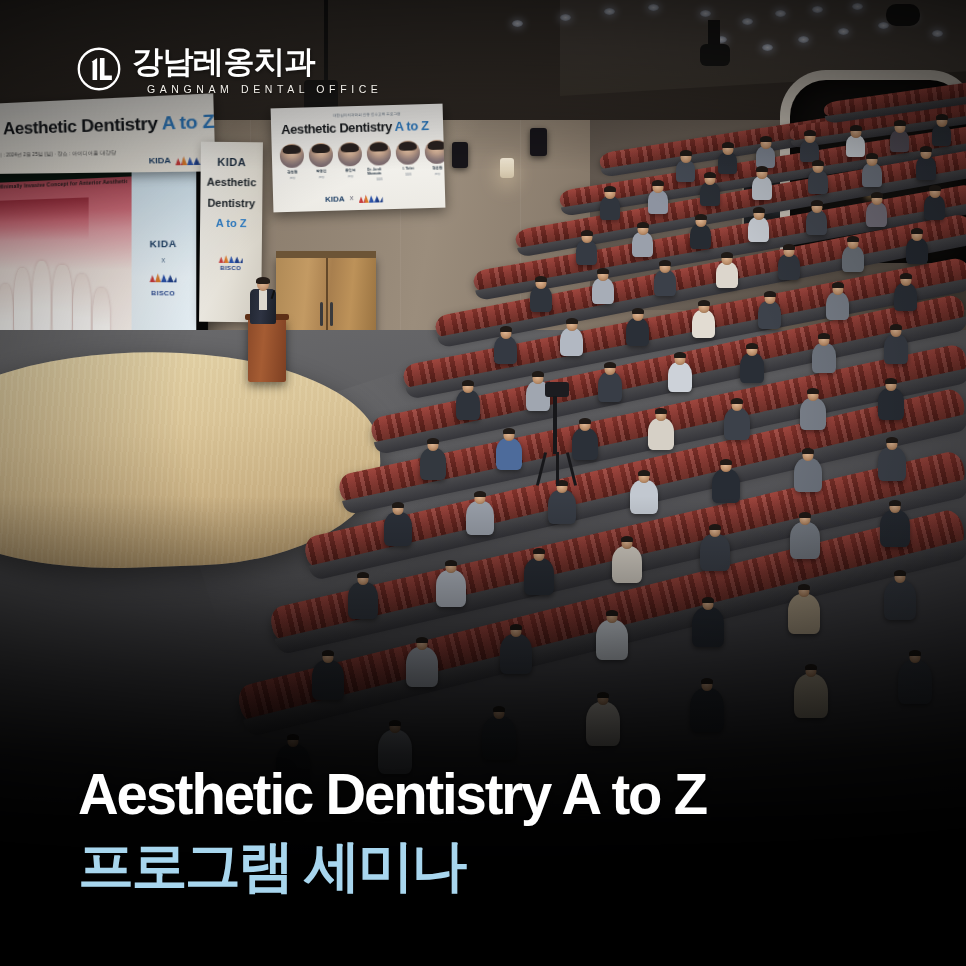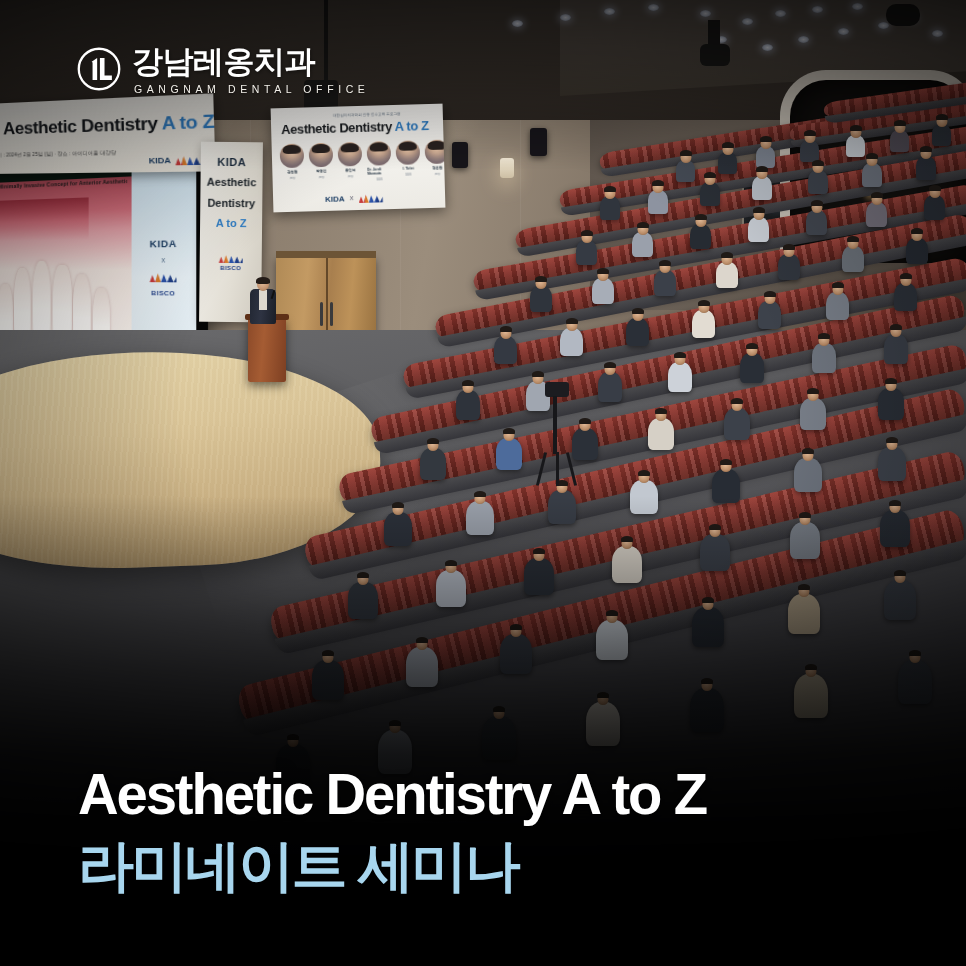--- a/index.html
+++ b/index.html
@@ -490,21 +490,21 @@
     font-weight: bold;
     letter-spacing: -.5px;
     line-height: 1.05;
     text-shadow: 0 1px 4px rgba(0,0,0,.55);
   }
   .logo-en {
     color: #f2efe9;
     font-size: 10.5px;
     letter-spacing: 4.6px;
     margin-top: 4px;
-    margin-left: 2px;
+    margin-left: 15px;
     text-shadow: 0 1px 3px rgba(0,0,0,.6);
   }
 
   
   .headline {
     position: absolute;
     left: 78px;
     bottom: 72px;
     z-index: 7;
     width: 840px;
@@ -853,16 +853,16 @@
       <path d="M52 26 L62 26 L62 64 L78 64 L78 74 L52 74 Z" fill="#ffffff"></path>
     </svg>
     <div class="logo-text">
       <div class="logo-ko">강남레옹치과</div>
       <div class="logo-en">GANGNAM DENTAL OFFICE</div>
     </div>
   </div>
 
   <div class="headline">
     <div class="hl hl-1" style="color: rgb(255, 255, 255);">Aesthetic Dentistry A to Z</div>
-    <div class="hl hl-3" style="color: rgb(168, 214, 238);">라미네이트 세미나</div>
+    <div class="hl hl-3" style="color: rgb(168, 214, 238);">프로그램 세미나</div>
   </div>
 
 </div>
 
 </body></html>

